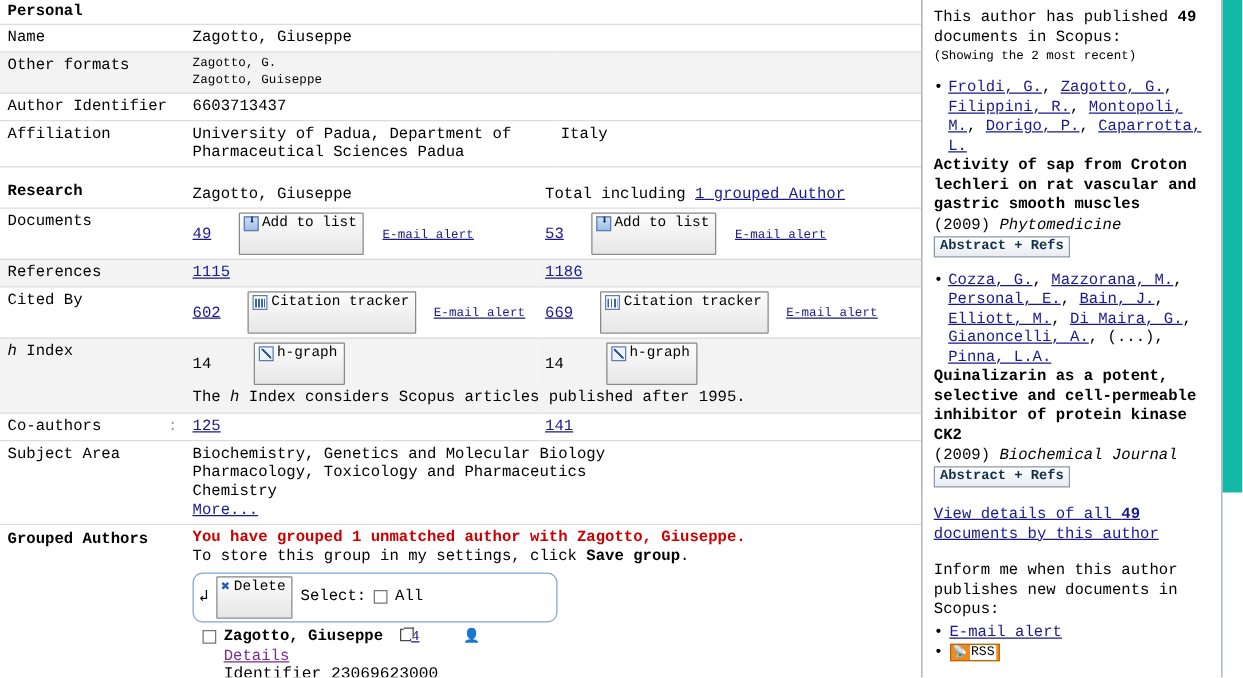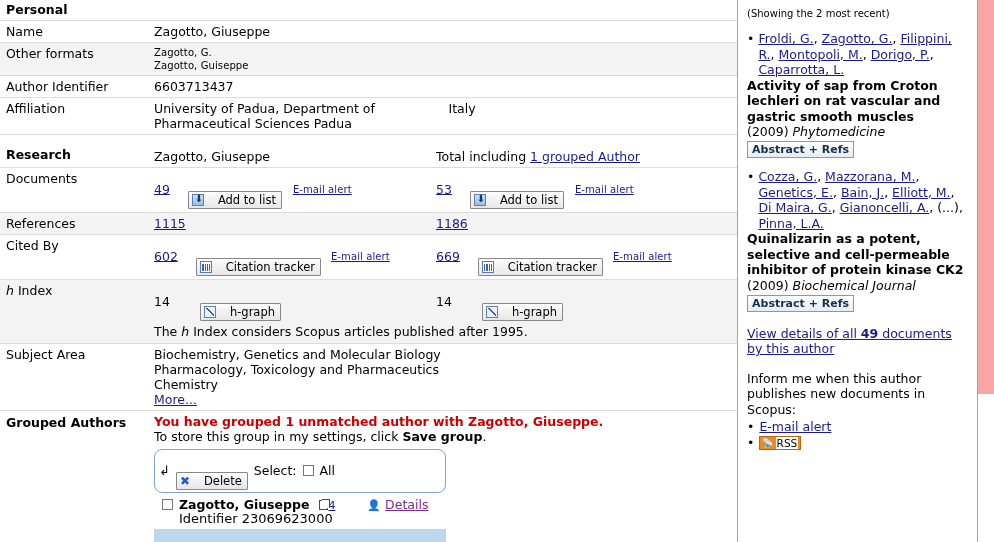--- a/index.html
+++ b/index.html
@@ -5,21 +5,21 @@
   * { box-sizing: border-box; }
   html, body {
     margin: 0; padding: 0;
     width: 994px; height: 542px;
     background: #ffffff;
     font-family: "DejaVu Sans", "Liberation Sans", sans-serif;
     font-size: 12px;
     color: #000000;
     overflow: hidden;
   }
-  #page { position: relative; width: 994px; height: 394px; background:#fca5a5; }
+  #page { position: relative; width: 994px; height: 394px; background:#14b8a6;font-family:Liberation Mono, monospace; }
 
   
   #main {
     position: absolute; left: 0; top: 0;
     width: 737px; height: 542px;
     background: #ffffff;
     overflow: hidden;
   }
 
   .sec-head {
@@ -43,30 +43,29 @@
   .c-val   { width: 282px; }
   .c-val2  { width: 307px; }
 
   .small { font-size: 10px; line-height: 13px; letter-spacing: .1px; }
   .tiny-note { font-size: 10.5px; color: #000; }
 
   a.lnk { color: #1a1a8c; text-decoration: underline; }
 
   
   .btn {
-    display: inline-flex; align-items: center; gap: 14px;
+    display: inline-flex; align-items: center; gap: 3px;
     border: 1px solid #888; 
     background: linear-gradient(#fdfdfd,#e6e6e6);
-    padding: 1px 5px 1px 3px;
+    padding: 1px 5px 17px 3px;
     font-size: 11.5px; line-height: 14px;
     color: #000;
     border-radius: 1px;
     vertical-align: middle;
     white-space: nowrap;
-    margin-top: 20px;
   }
   .btn .ic { width: 12px; height: 12px; display:inline-block; position:relative; }
 
   .ic-down {
     background: linear-gradient(#cfe0f5,#9dbce4);
     border: 1px solid #5b7fae;
   }
   .ic-down:after{
     content:"⬇"; position:absolute; left:0; top:-3px; width:12px;
     font-size:10px; text-align:center; color:#123a6b; line-height:14px;
@@ -281,20 +280,25 @@
                 <span>h-graph</span>
           </span>
         </td>
       </tr>
 
       <tr class="shade noline">
         <td class="c-label"></td>
         <td colspan="2" class="tiny-note" style="padding-top:0;padding-bottom:4px"><span>The </span><i>h</i><span> Index considers Scopus articles published after 1995.</span></td>
       </tr>
 
+      <tr>
+        <td class="c-label"><span>Co-authors</span><span style="float:right;padding-right:6px;color:#999">:</span></td>
+        <td class="c-val"><a class="lnk" href="#">125</a></td>
+        <td><a class="lnk" href="#">141</a></td>
+      </tr>
 
 
       <tr>
         <td class="c-label">Subject Area</td>
         <td colspan="2">
           <div>Biochemistry, Genetics and Molecular Biology</div>
           <div>Pharmacology, Toxicology and Pharmaceutics</div>
           <div>Chemistry</div>
           <div><a class="lnk" href="#">More...</a></div>
         </td>
@@ -340,36 +344,37 @@
             </span>
           </div>
         </td>
       </tr>
     </tbody>
       </table>
   </div>
 
   <div id="rightcol">
 
+    <div class="r-head"><span>This author has published </span><b>49</b><span> documents in Scopus:</span></div>
     <div class="r-showing">(Showing the 2 most recent)</div>
 
     <div class="r-item">
       <div class="r-bullet">
         <span class="dot">•</span>
         <span class="r-authors"><a class="lnk" href="#">Froldi, G.</a>, <a class="lnk" href="#">Zagotto, G.</a>, <a class="lnk" href="#">Filippini, R.</a>, <a class="lnk" href="#">Montopoli, M.</a>, <a class="lnk" href="#">Dorigo, P.</a>, <a class="lnk" href="#">Caparrotta, L.</a></span>
       </div>
       <div class="r-title">Activity of sap from Croton lechleri on rat vascular and gastric smooth muscles</div>
       <div class="r-src"><span>(2009)</span> <i>Phytomedicine</i></div>
       <span class="r-absbtn">Abstract + Refs</span>
     </div>
 
     <div class="r-item">
       <div class="r-bullet">
         <span class="dot">•</span>
-        <span class="r-authors"><a class="lnk" href="#">Cozza, G.</a>, <a class="lnk" href="#">Mazzorana, M.</a>, <a class="lnk" href="#">Genetics, E.</a>, <a class="lnk" href="#">Bain, J.</a>, <a class="lnk" href="#">Elliott, M.</a>, <a class="lnk" href="#">Di Maira, G.</a>, <a class="lnk" href="#">Gianoncelli, A.</a>, <span>(...), </span><a class="lnk" href="#">Pinna, L.A.</a></span>
+        <span class="r-authors"><a class="lnk" href="#">Cozza, G.</a>, <a class="lnk" href="#">Mazzorana, M.</a>, <a class="lnk" href="#">Personal, E.</a>, <a class="lnk" href="#">Bain, J.</a>, <a class="lnk" href="#">Elliott, M.</a>, <a class="lnk" href="#">Di Maira, G.</a>, <a class="lnk" href="#">Gianoncelli, A.</a>, <span>(...), </span><a class="lnk" href="#">Pinna, L.A.</a></span>
       </div>
       <div class="r-title">Quinalizarin as a potent, selective and cell-permeable inhibitor of protein kinase CK2</div>
       <div class="r-src"><span>(2009)</span> <i>Biochemical Journal</i></div>
       <span class="r-absbtn">Abstract + Refs</span>
     </div>
 
     <div class="r-view">
       <a class="lnk" href="#"><span>View details of all </span><b>49</b><span> documents by this author</span></a>
     </div>
 

